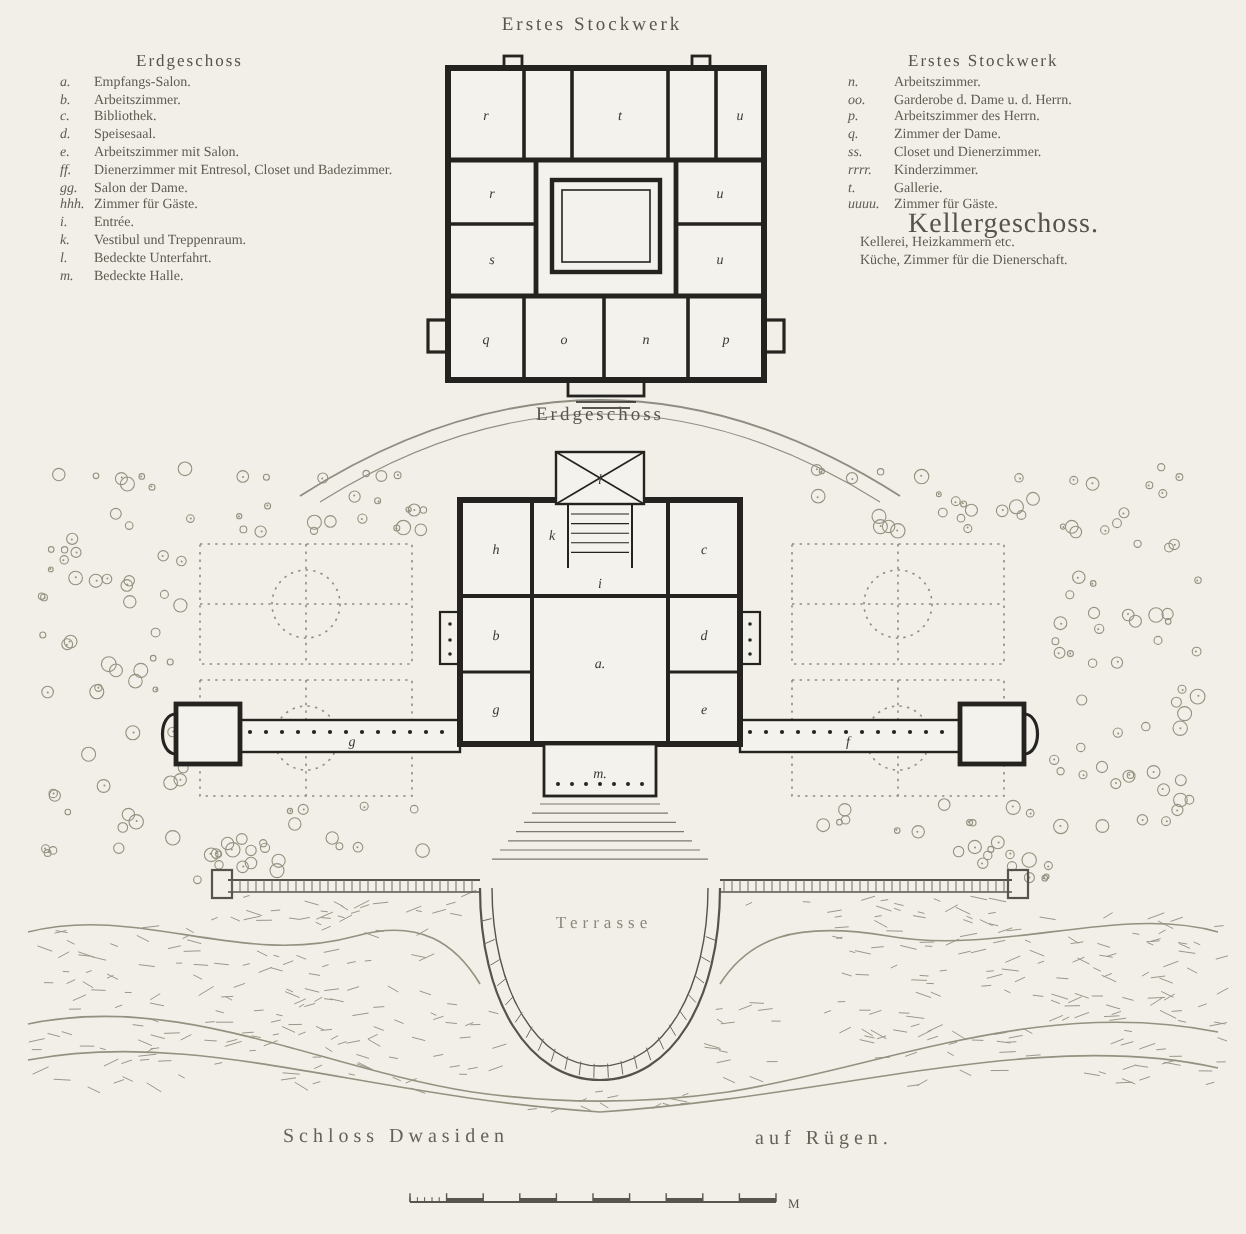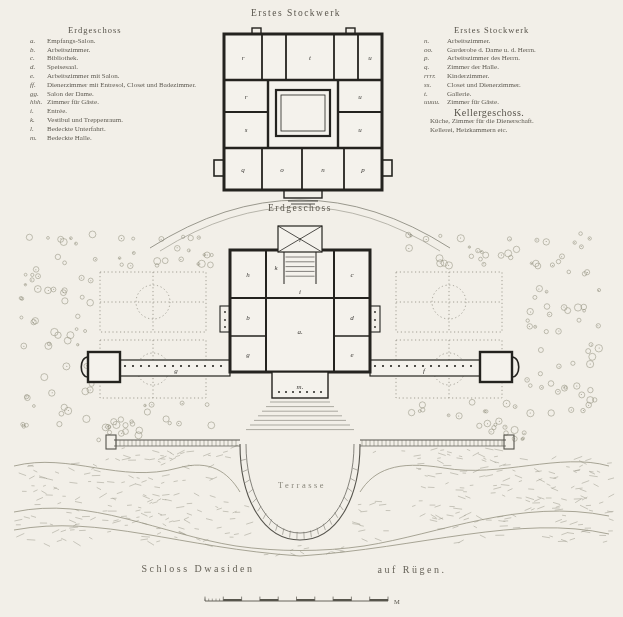--- a/index.html
+++ b/index.html
@@ -5,21 +5,21 @@
   html,body{margin:0;padding:0;background:#e8e6df;}
   .page{position:relative;width:623px;height:617px;background:#f2efe8;overflow:hidden;
         font-family:"Liberation Serif", "DejaVu Serif", serif;color:#5f5b52;}
   svg.art{position:absolute;left:0;top:0;}
   .t-center{position:absolute;transform:translateX(-50%);white-space:nowrap;}
   .title-sm{font-size:9.5px;letter-spacing:1.5px;color:#5a564d;}
   .big-title{font-size:10px;letter-spacing:2.5px;color:#666258;}
   .terrasse{font-size:8.5px;letter-spacing:2.5px;color:#8a877c;}
   .legend{position:absolute;font-size:7px;line-height:8.8px;color:#5f5b52;}
   .legend-title{font-size:8.5px;letter-spacing:1px;margin-bottom:2px;color:#57534a;}
-  .legend-sub-title{font-size:10px;letter-spacing:.5px;margin-top:1.5px;color:#57534a;}
+  .legend-sub-title{font-size:14px;letter-spacing:.5px;margin-top:1.5px;color:#57534a;}
   .row{display:flex;}
   .key{flex:none;font-style:italic;}
   #legend-left .key{width:17px;}
   #legend-right .key{width:23px;}
   .lbl{flex:1;}
   .subline{margin-left:6px;}
 </style>
 </head>
 <body>
 
@@ -1014,21 +1014,21 @@
       <text x="352" y="320">d</text>
       <text x="352" y="357">e</text>
       <text x="176" y="373">g</text>
       <text x="424" y="373">f</text>
       <text x="300" y="389">m.</text>
     </g>
   </svg>
 
   <div class="t-center title-sm" style="left:296px;top:8px;">Erstes Stockwerk</div>
   <div class="t-center title-sm" style="left:300px;top:203px;">Erdgeschoss</div>
-  <div class="t-center terrasse" style="left:302px;top:480px;">Terrasse</div>
+  <div class="t-center terrasse" style="left:302px;top:456px;">Terrasse</div>
 
   <div class="legend" id="legend-left" style="left:30px;top:26px;width:170px;">
     <div class="legend-title" style="margin-left:38px;">Erdgeschoss</div>
     <div class="row">
         <span class="key">a.</span>
         <span class="lbl">Empfangs-Salon.</span>
       </div>
     <div class="row">
         <span class="key">b.</span>
         <span class="lbl">Arbeitszimmer.</span>
@@ -1084,39 +1084,39 @@
     <div class="row">
         <span class="key">oo.</span>
         <span class="lbl">Garderobe d. Dame u. d. Herrn.</span>
       </div>
     <div class="row">
         <span class="key">p.</span>
         <span class="lbl">Arbeitszimmer des Herrn.</span>
       </div>
     <div class="row">
         <span class="key">q.</span>
-        <span class="lbl">Zimmer der Halle.</span>
+        <span class="lbl">Zimmer der Dame.</span>
+      </div>
+    <div class="row">
+        <span class="key">ss.</span>
+        <span class="lbl">Closet und Dienerzimmer.</span>
       </div>
     <div class="row">
         <span class="key">rrrr.</span>
         <span class="lbl">Kinderzimmer.</span>
       </div>
     <div class="row">
-        <span class="key">ss.</span>
-        <span class="lbl">Closet und Dienerzimmer.</span>
-      </div>
-    <div class="row">
         <span class="key">t.</span>
         <span class="lbl">Gallerie.</span>
       </div>
     <div class="row">
         <span class="key">uuuu.</span>
         <span class="lbl">Zimmer für Gäste.</span>
       </div>
     <div class="legend-sub-title" style="margin-left:30px;">Kellergeschoss.</div>
+    <div class="subline">Kellerei, Heizkammern etc.</div>
     <div class="subline">Küche, Zimmer für die Dienerschaft.</div>
-    <div class="subline">Kellerei, Heizkammern etc.</div>
   </div>
 
   <div class="t-center big-title" style="left:198px;top:563px;">Schloss Dwasiden</div>
   <div class="t-center big-title" style="left:412px;top:564px;">auf Rügen.</div>
 
 </div>
 
 </body></html>

